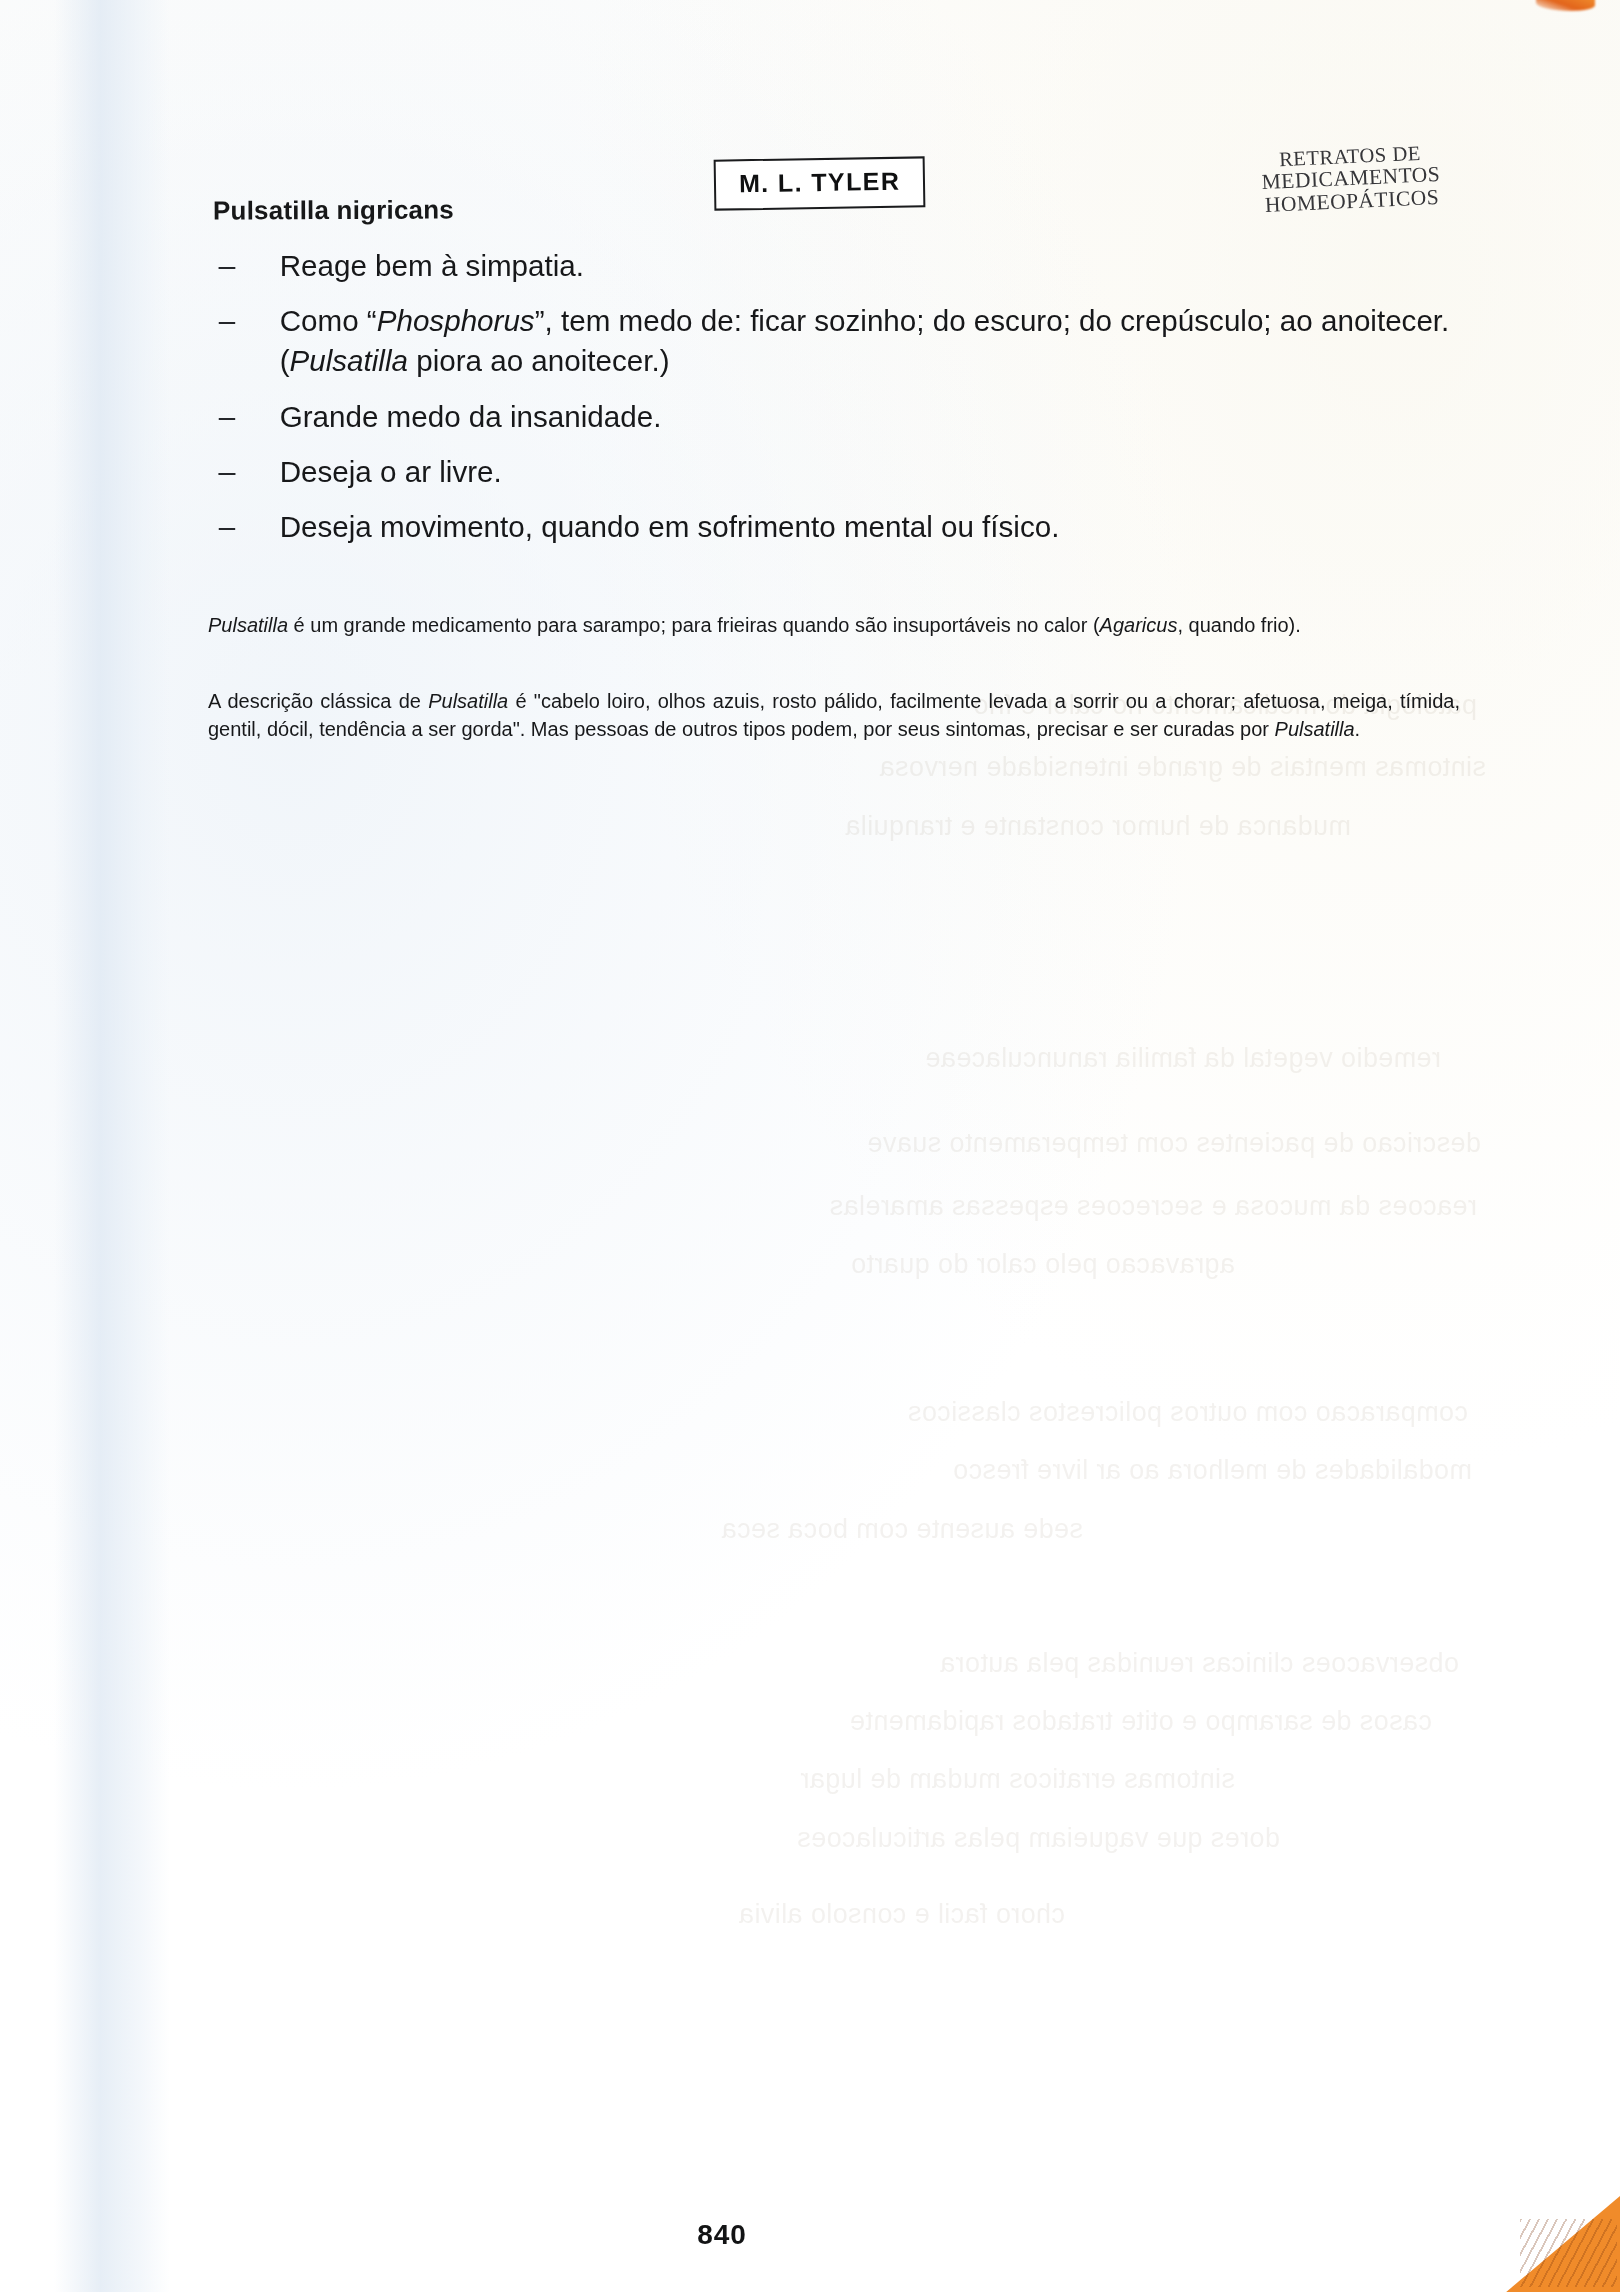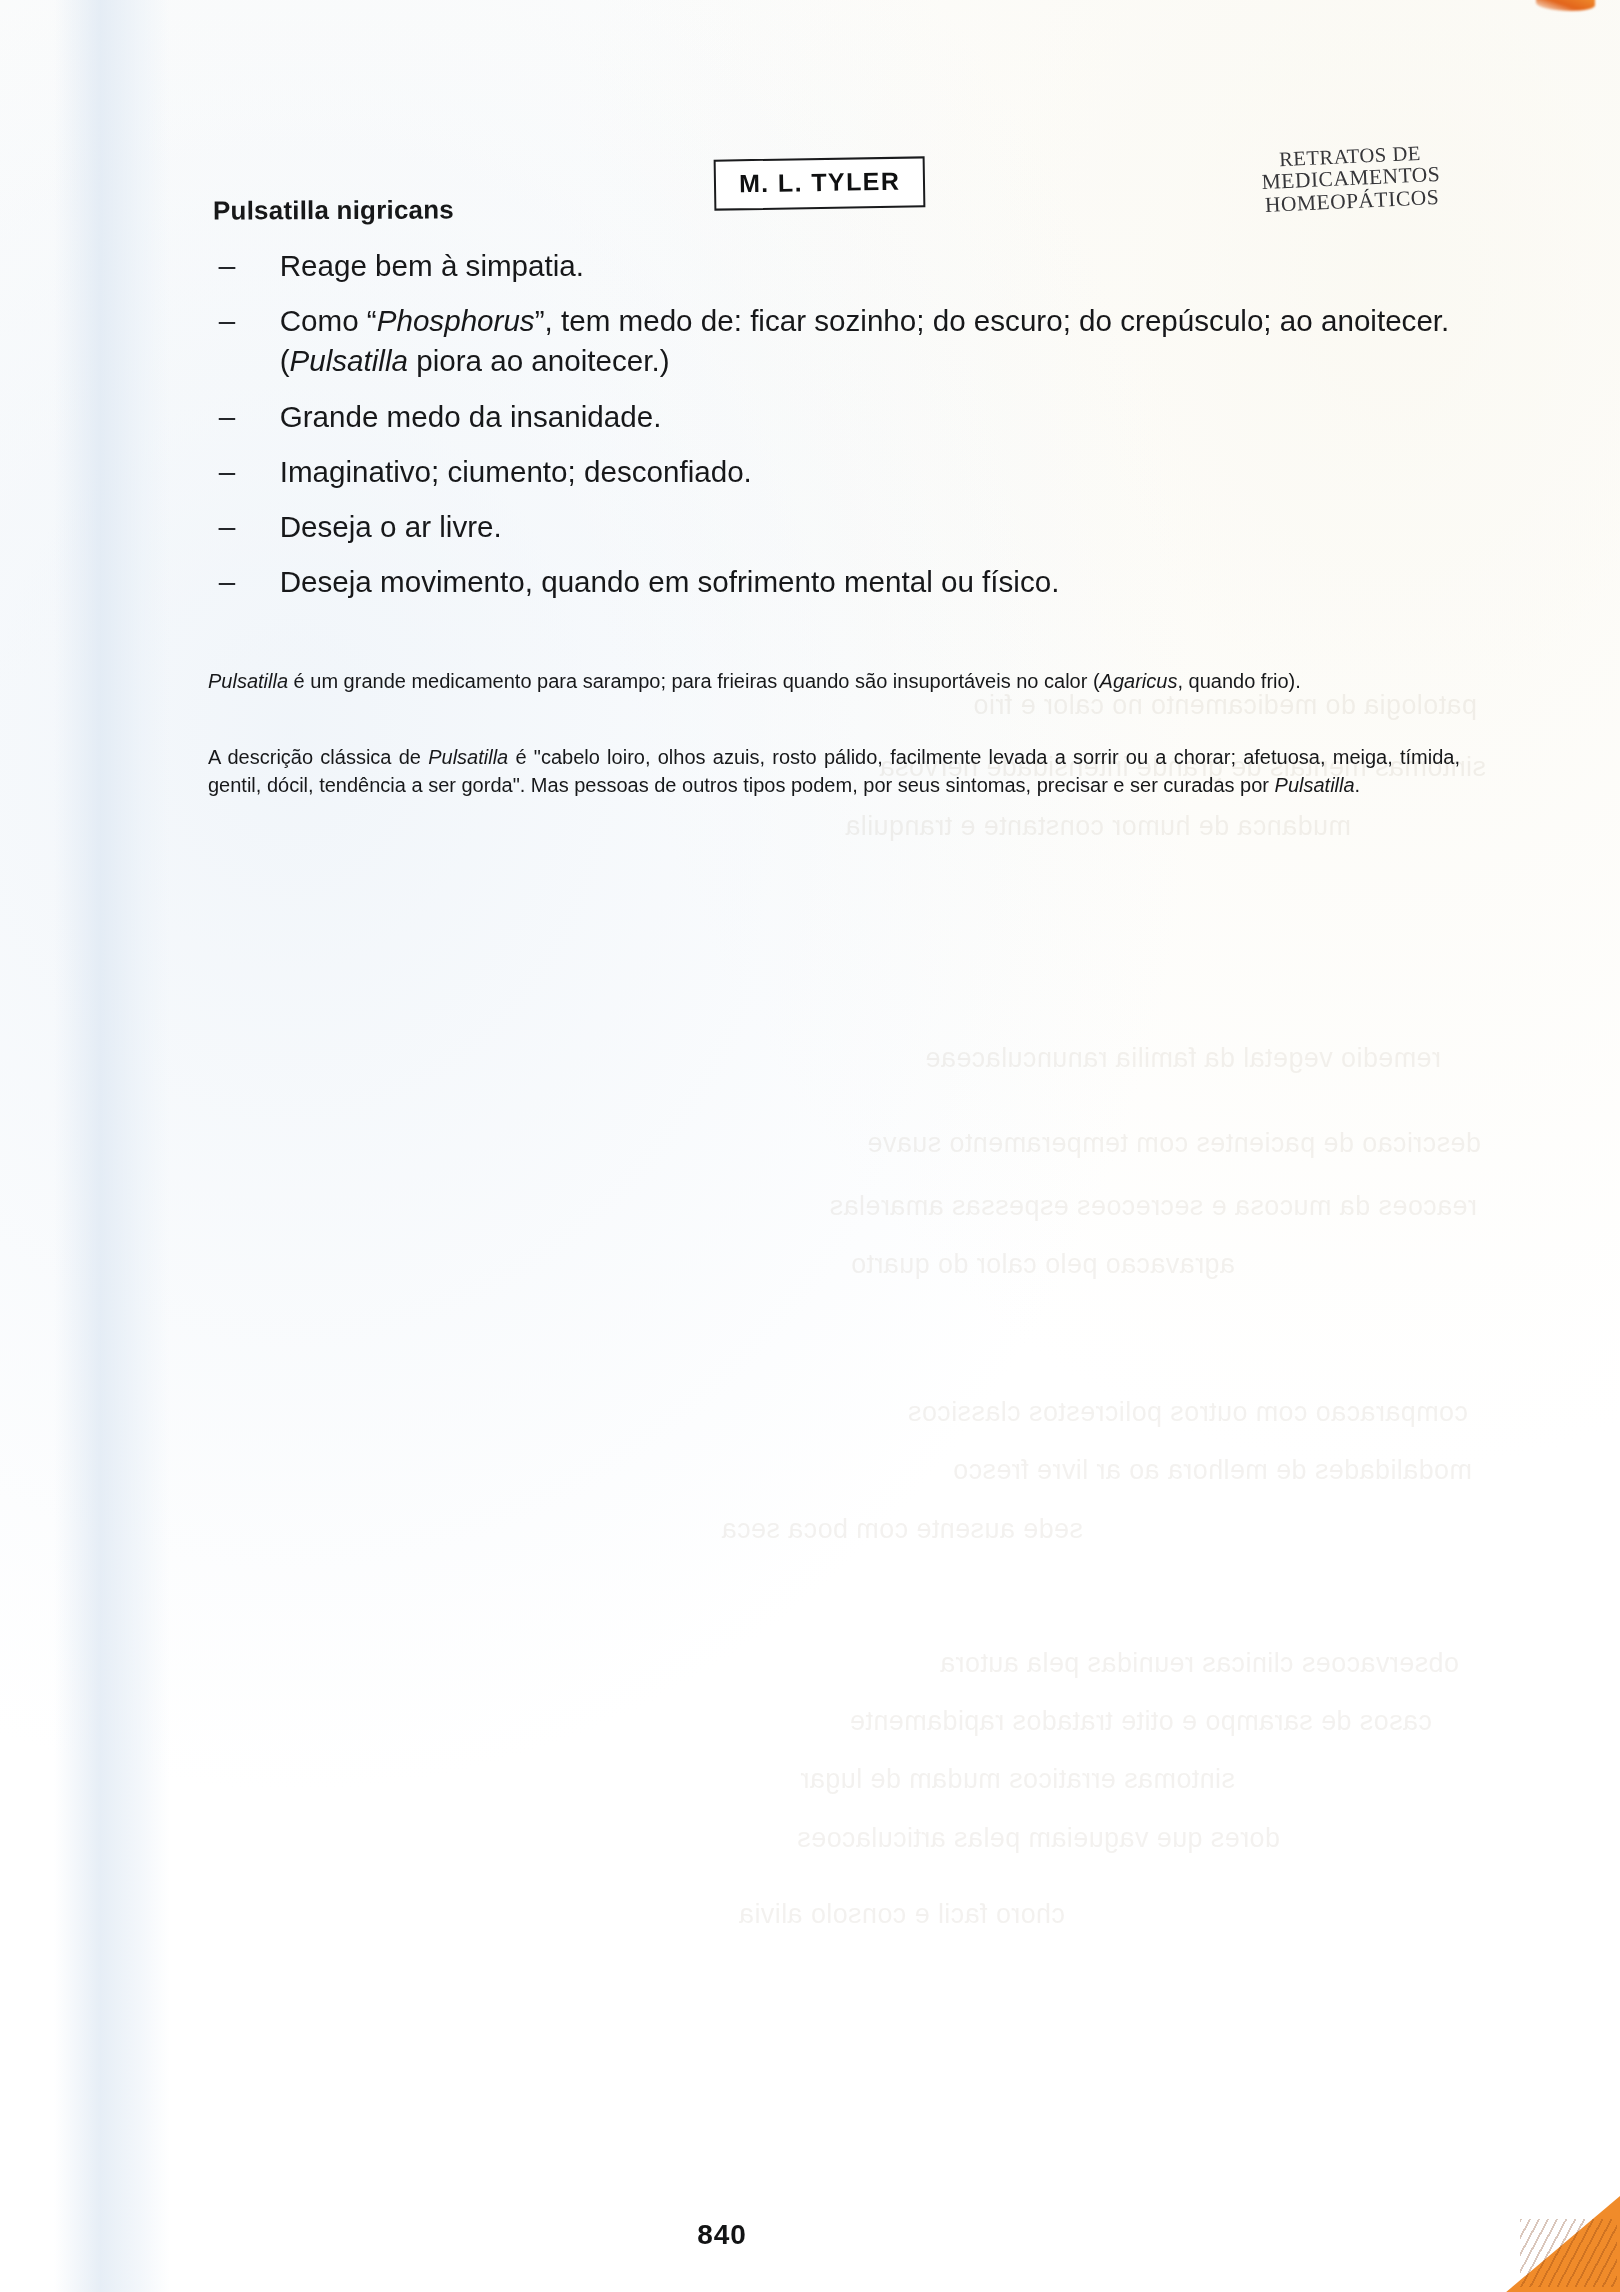--- a/index.html
+++ b/index.html
@@ -248,21 +248,21 @@
     </div>
   </div>
 
   <div class="content">
 
     <ul class="symptom-list" id="symptom-list">
         <li><span class="dash">–</span></li>
         <li><span class="dash">–</span><span>Reage bem à simpatia.</span></li>
         <li><span class="dash">–</span><span>Como “<i>Phosphorus</i>”, tem medo de: ficar sozinho; do escuro; do crepúsculo; ao anoitecer. (<i>Pulsatilla</i> piora ao anoitecer.)</span></li>
         <li><span class="dash">–</span><span>Grande medo da insanidade.</span></li>
-        <li><span class="dash">–</span><span>Imaginativo; ciumento; desconfiado.</span></li>
+        <li><span class="dash">–</span></li>
         <li><span class="dash">–</span></li>
         <li><span class="dash">–</span><span>Deseja o ar livre.</span></li>
         <li><span class="dash">–</span><span>Deseja movimento, quando em sofrimento mental ou físico.</span></li>
       </ul>
 
     <p class="para block-gap-1" id="para-1"><i>Pulsatilla</i> é um grande medicamento para sarampo; para frieiras quando são insuportáveis no calor (<i>Agaricus</i>, quando frio).</p>
 
     <p class="para block-gap-2" id="para-2">A descrição clássica de <i>Pulsatilla</i> é "cabelo loiro, olhos azuis, rosto pálido, facilmente levada a sorrir ou a chorar; afetuosa, meiga, tímida, gentil, dócil, tendência a ser gorda". Mas pessoas de outros tipos podem, por seus sintomas, precisar e ser curadas por <i>Pulsatilla</i>.</p>
   </div>
 

